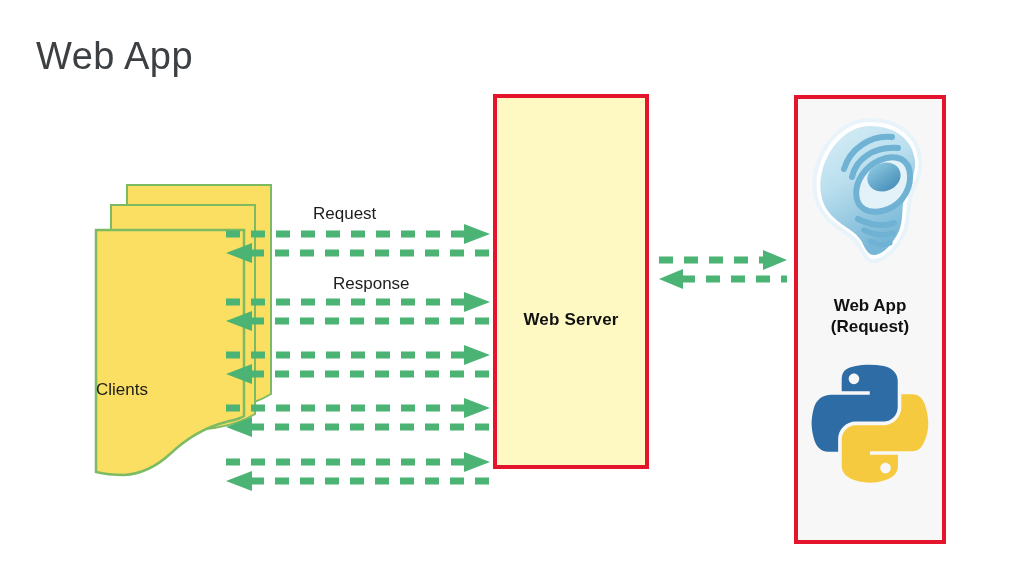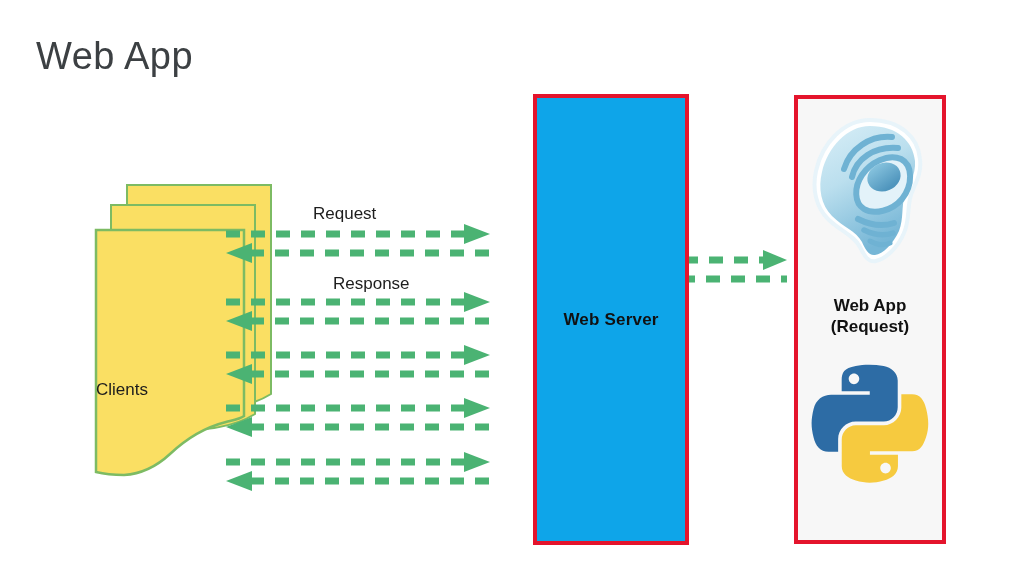--- a/index.html
+++ b/index.html
@@ -64,23 +64,22 @@
   
   .node-box {
     position: absolute;
     border: 4px solid #e4142c;
     box-sizing: border-box;
   }
   #web-server-box {
     left: 493px;
     top: 94px;
     width: 156px;
-    height: 451px;
-    background: #0ea5e9;
-    margin-left: 40px;
+    height: 375px;
+    background: #fef9c3;
   }
   #web-server-label {
     position: absolute;
     left: 0; right: 0;
     top: 212px;
     text-align: center;
     font-size: 17px;
     font-weight: bold;
     color: #111111;
     letter-spacing: 0.2px;

